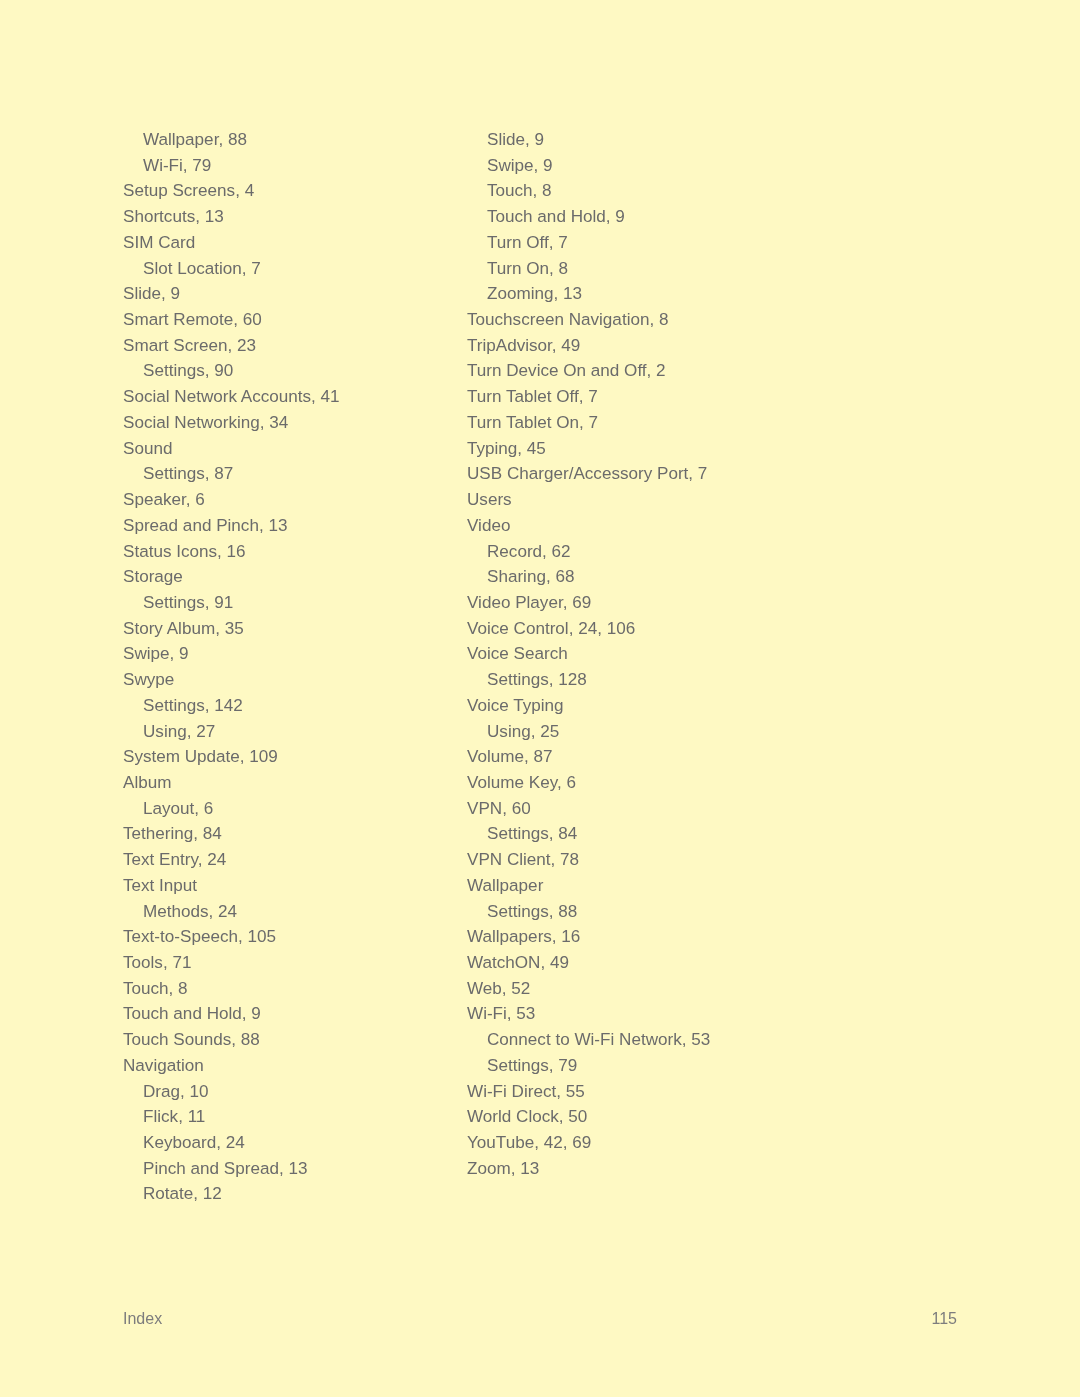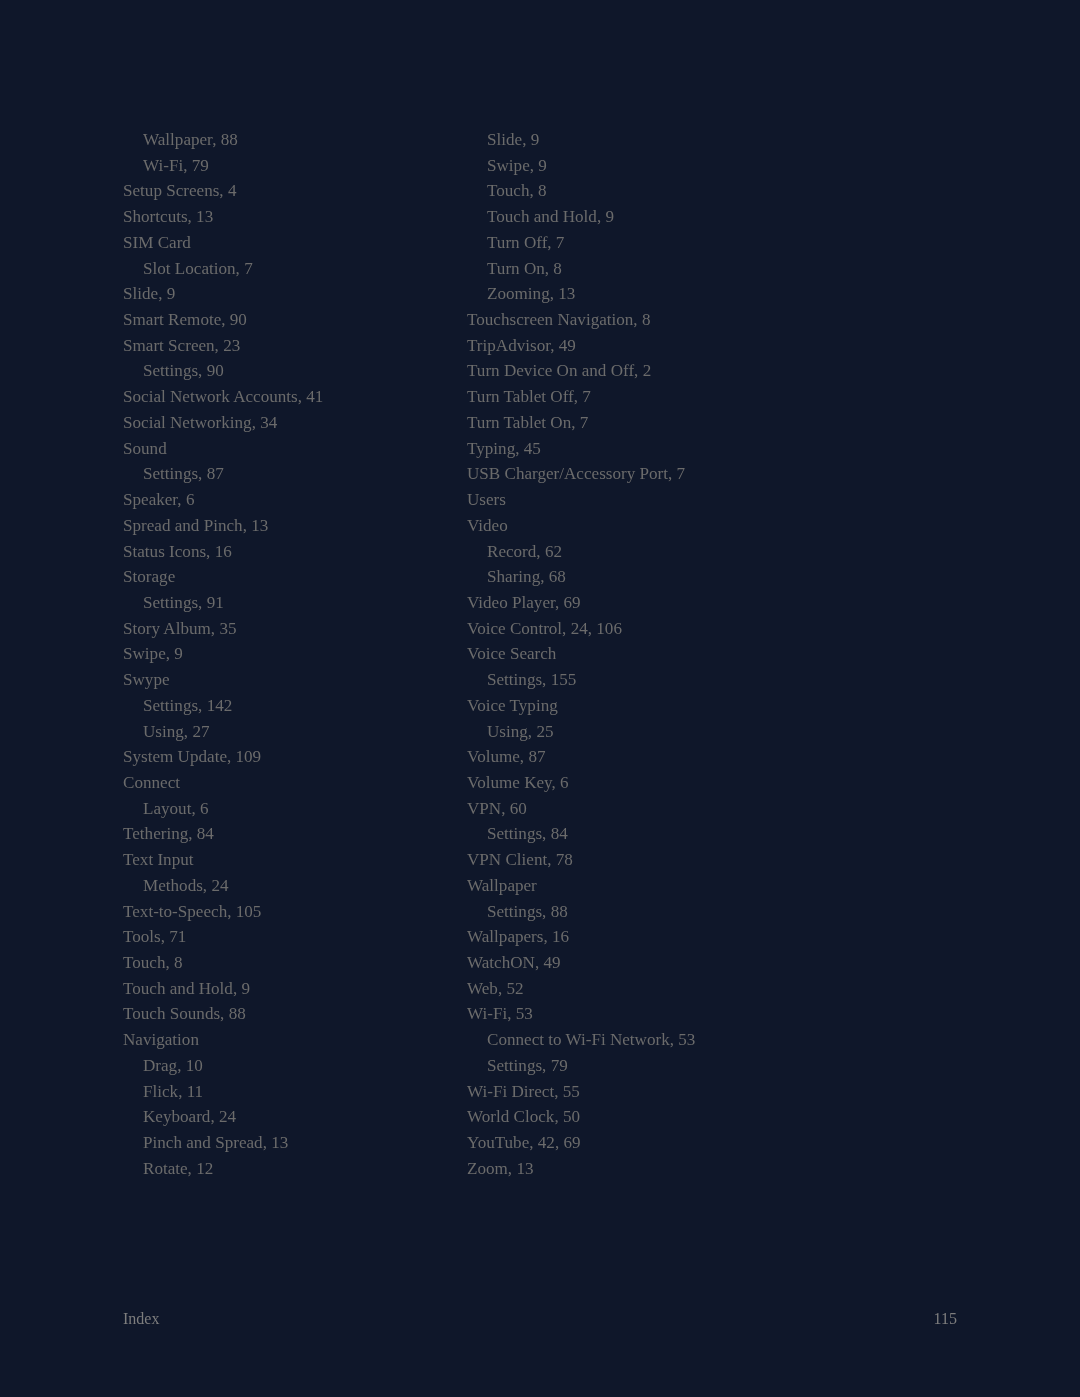--- a/index.html
+++ b/index.html
@@ -10,22 +10,21 @@
   body {
     width: 1080px;
     height: 1397px;
     position: relative;
     font-family: "Liberation Sans", sans-serif;
     -webkit-font-smoothing: antialiased;
   }
   .page {
     position: absolute;
     inset: 0;
-    background: #0f172a;
-    font-family: Liberation Serif, serif;
+    background: #fef9c3;
   }
   .columns {
     position: absolute;
     left: 0;
     top: 127px;
     width: 1080px;
     display: flex;
     flex-direction: row;
     align-items: flex-start;
   }
@@ -80,41 +79,42 @@
 
   <div class="columns">
     <div class="column column-left">
         <div class="entry level-2">Wallpaper, 88</div>
         <div class="entry level-2">Wi-Fi, 79</div>
         <div class="entry level-1">Setup Screens, 4</div>
         <div class="entry level-1">Shortcuts, 13</div>
         <div class="entry level-1">SIM Card</div>
         <div class="entry level-2">Slot Location, 7</div>
         <div class="entry level-1">Slide, 9</div>
-        <div class="entry level-1">Smart Remote, 90</div>
+        <div class="entry level-1">Smart Remote, 60</div>
         <div class="entry level-1">Smart Screen, 23</div>
         <div class="entry level-2">Settings, 90</div>
         <div class="entry level-1">Social Network Accounts, 41</div>
         <div class="entry level-1">Social Networking, 34</div>
         <div class="entry level-1">Sound</div>
         <div class="entry level-2">Settings, 87</div>
         <div class="entry level-1">Speaker, 6</div>
         <div class="entry level-1">Spread and Pinch, 13</div>
         <div class="entry level-1">Status Icons, 16</div>
         <div class="entry level-1">Storage</div>
         <div class="entry level-2">Settings, 91</div>
         <div class="entry level-1">Story Album, 35</div>
         <div class="entry level-1">Swipe, 9</div>
         <div class="entry level-1">Swype</div>
         <div class="entry level-2">Settings, 142</div>
         <div class="entry level-2">Using, 27</div>
         <div class="entry level-1">System Update, 109</div>
-        <div class="entry level-1">Connect</div>
+        <div class="entry level-1">Album</div>
         <div class="entry level-2">Layout, 6</div>
         <div class="entry level-1">Tethering, 84</div>
+        <div class="entry level-1">Text Entry, 24</div>
         <div class="entry level-1">Text Input</div>
         <div class="entry level-2">Methods, 24</div>
         <div class="entry level-1">Text-to-Speech, 105</div>
         <div class="entry level-1">Tools, 71</div>
         <div class="entry level-1">Touch, 8</div>
         <div class="entry level-1">Touch and Hold, 9</div>
         <div class="entry level-1">Touch Sounds, 88</div>
         <div class="entry level-1">Navigation</div>
         <div class="entry level-2">Drag, 10</div>
         <div class="entry level-2">Flick, 11</div>
@@ -137,21 +137,21 @@
         <div class="entry level-1">Turn Tablet On, 7</div>
         <div class="entry level-1">Typing, 45</div>
         <div class="entry level-1">USB Charger/Accessory Port, 7</div>
         <div class="entry level-1">Users</div>
         <div class="entry level-1">Video</div>
         <div class="entry level-2">Record, 62</div>
         <div class="entry level-2">Sharing, 68</div>
         <div class="entry level-1">Video Player, 69</div>
         <div class="entry level-1">Voice Control, 24, 106</div>
         <div class="entry level-1">Voice Search</div>
-        <div class="entry level-2">Settings, 155</div>
+        <div class="entry level-2">Settings, 128</div>
         <div class="entry level-1">Voice Typing</div>
         <div class="entry level-2">Using, 25</div>
         <div class="entry level-1">Volume, 87</div>
         <div class="entry level-1">Volume Key, 6</div>
         <div class="entry level-1">VPN, 60</div>
         <div class="entry level-2">Settings, 84</div>
         <div class="entry level-1">VPN Client, 78</div>
         <div class="entry level-1">Wallpaper</div>
         <div class="entry level-2">Settings, 88</div>
         <div class="entry level-1">Wallpapers, 16</div>

